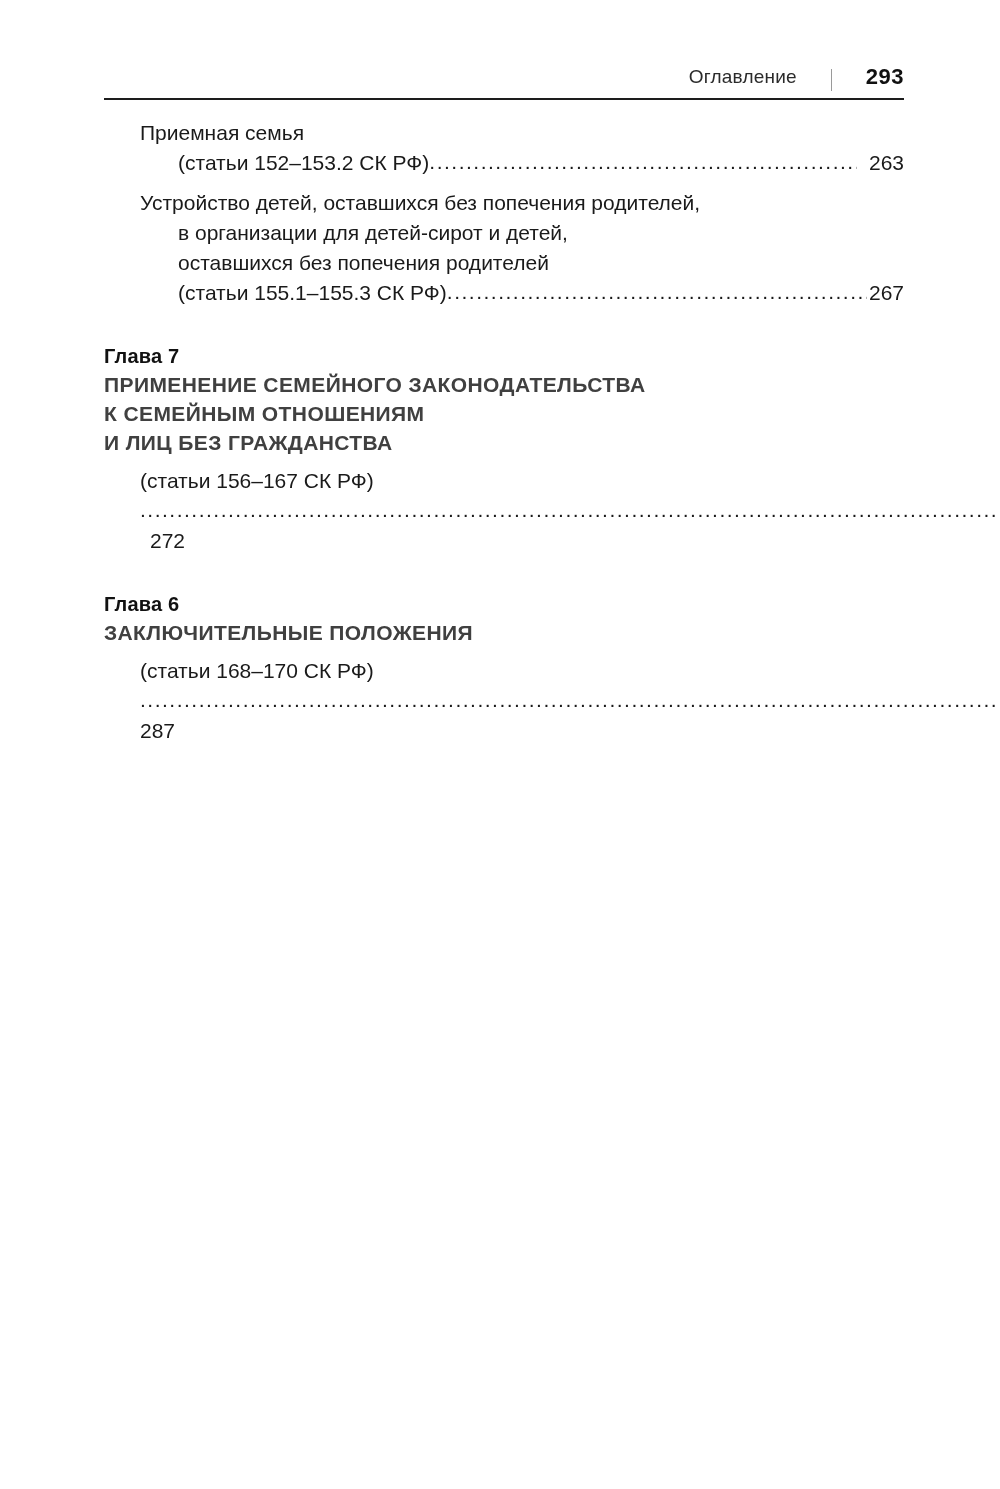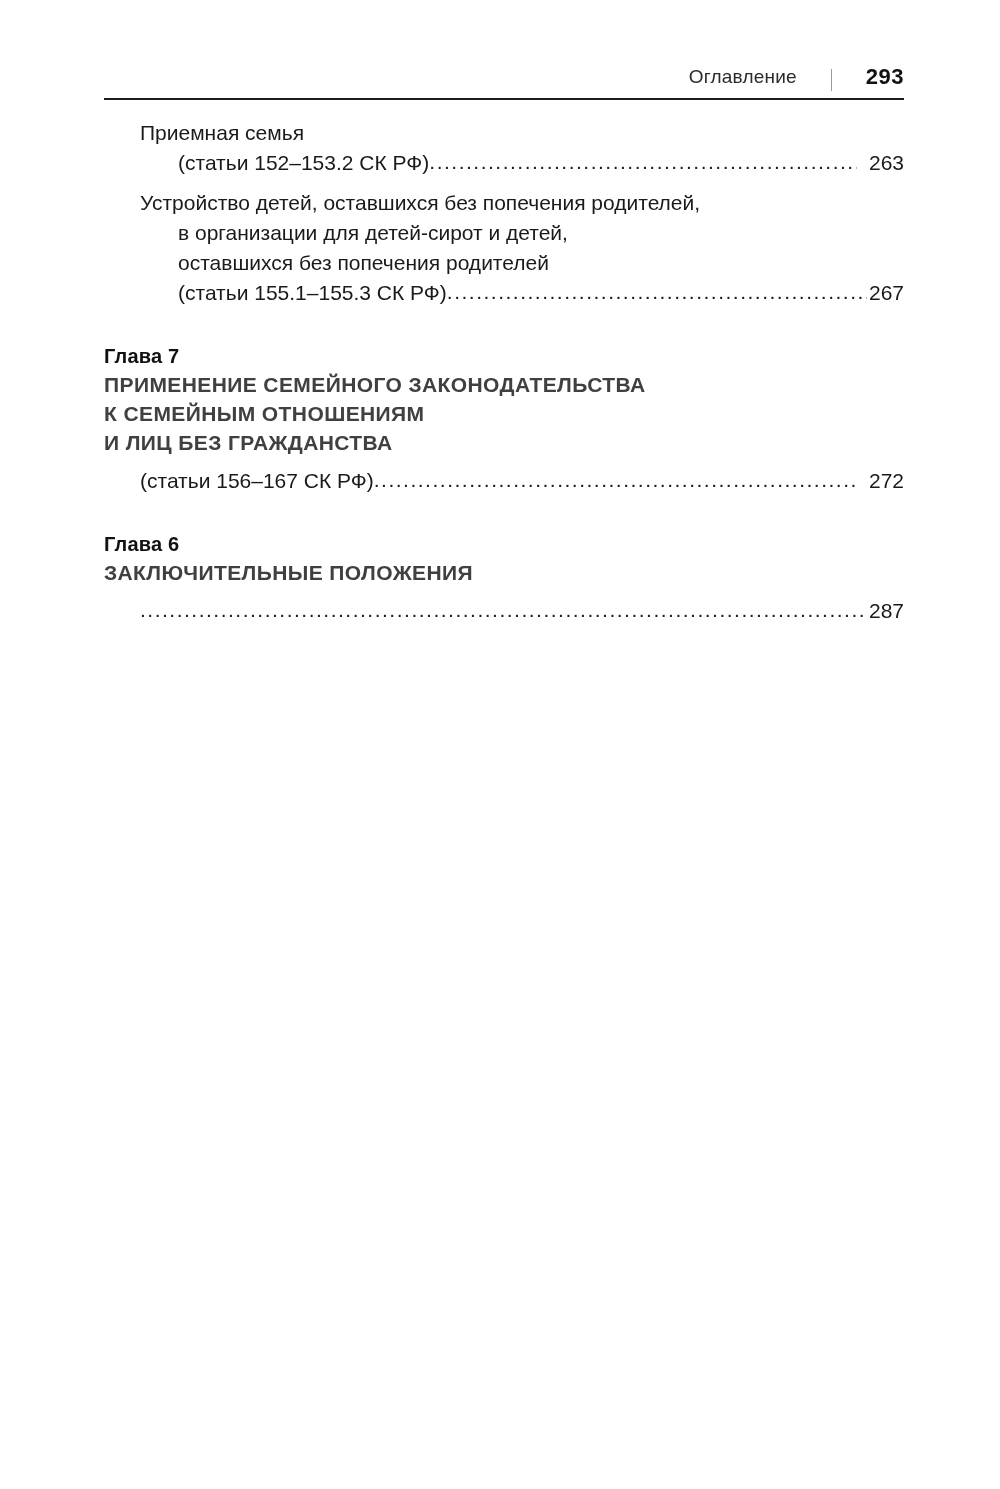--- a/index.html
+++ b/index.html
@@ -128,20 +128,21 @@
     font-size: 21px;
     font-weight: bold;
     line-height: 29px;
     color: #404040;
     letter-spacing: 0.4px;
     text-transform: uppercase;
   }
   .chapter-ref {
     padding-left: 36px;
     margin-top: 9px;
+    flex-direction: column;
   }
 
   .gap-sm { height: 10px; }
 </style>
 </head>
 <body>
 
 <div class="page">
 
   <div class="header">
@@ -185,19 +186,20 @@
         <span class="dr-text">(статьи 156–167 СК РФ)</span>
         <span class="dr-dots">.......................................................................................................................................................................</span>
         <span class="dr-page dr-pad">272</span>
       </div>
     </div>
 
     <div class="entry chapter">
       <div class="chapter-num">Глава 6</div>
       <div class="chapter-title">ЗАКЛЮЧИТЕЛЬНЫЕ ПОЛОЖЕНИЯ</div>
       <div class="dotrow chapter-ref">
+        <span class="dr-text">(статьи 168–170 СК РФ)</span>
         <span class="dr-dots">.......................................................................................................................................................................</span>
         <span class="dr-page">287</span>
       </div>
     </div>
 
   </div>
 </div>
 
 </body></html>

